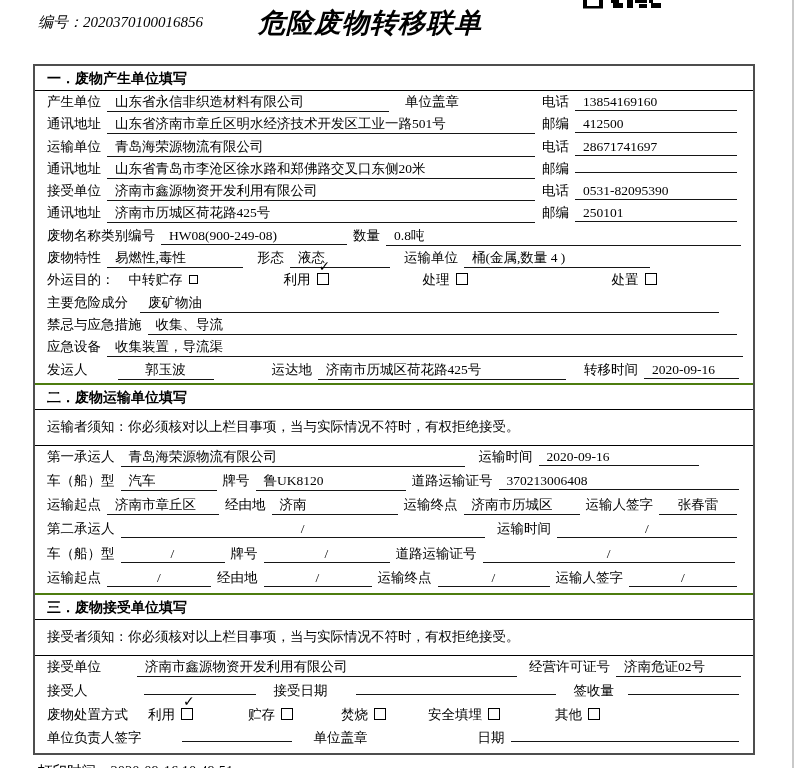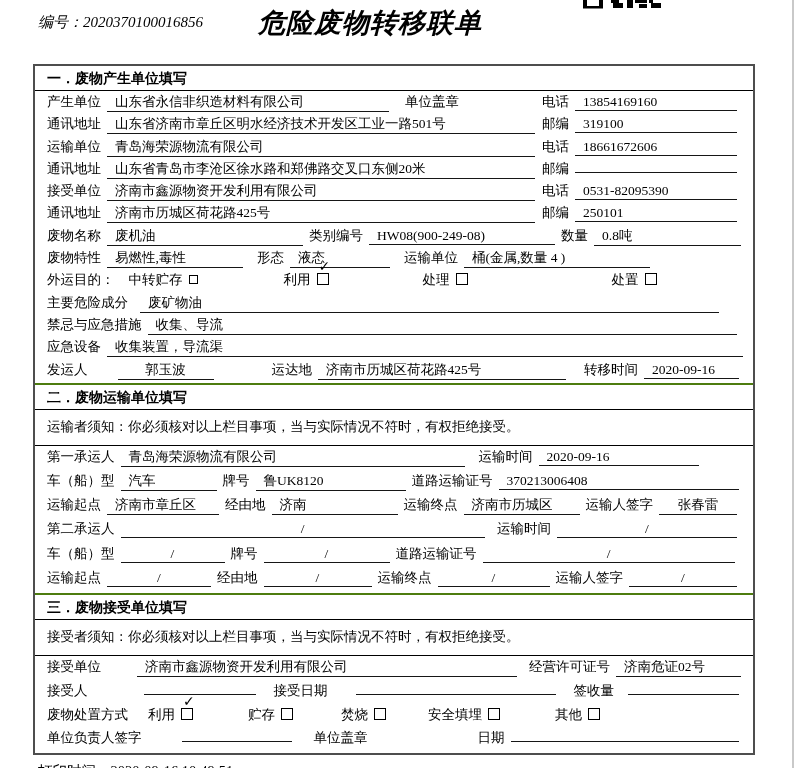--- a/index.html
+++ b/index.html
@@ -82,28 +82,28 @@
         <span class="fl" style="width:282px">山东省永信非织造材料有限公司</span>
         <span class="lb" style="margin-left:10px">单位盖章</span>
         <span class="lb ra">电话</span>
         <span class="fl" style="width:162px">13854169160</span>
       </div>
 
       <div class="row r1">
         <span class="lb">通讯地址</span>
         <span class="fl" style="width:428px">山东省济南市章丘区明水经济技术开发区工业一路501号</span>
         <span class="lb ra">邮编</span>
-        <span class="fl" style="width:162px">319100</span>
+        <span class="fl" style="width:162px">412500</span>
       </div>
 
       <div class="row r1">
         <span class="lb">运输单位</span>
         <span class="fl" style="width:428px">青岛海荣源物流有限公司</span>
         <span class="lb ra">电话</span>
-        <span class="fl" style="width:162px">18661672606</span>
+        <span class="fl" style="width:162px">28671741697</span>
       </div>
 
       <div class="row r1">
         <span class="lb">通讯地址</span>
         <span class="fl" style="width:428px">山东省青岛市李沧区徐水路和郑佛路交叉口东侧20米</span>
         <span class="lb ra">邮编</span>
         <span class="fl" style="width:162px"></span>
       </div>
 
       <div class="row r1">
@@ -115,21 +115,20 @@
 
       <div class="row r1">
         <span class="lb">通讯地址</span>
         <span class="fl" style="width:428px">济南市历城区荷花路425号</span>
         <span class="lb ra">邮编</span>
         <span class="fl" style="width:162px">250101</span>
       </div>
 
       <div class="row r1">
         <span class="lb">废物名称</span>
-        <span class="fl" style="width:196px">废机油</span>
         <span class="lb">类别编号</span>
         <span class="fl" style="width:186px">HW08(900-249-08)</span>
         <span class="lb">数量</span>
         <span class="fl fx" style="margin-right:2px">0.8吨</span>
       </div>
 
       <div class="row r1">
         <span class="lb">废物特性</span>
         <span class="fl" style="width:136px">易燃性,毒性</span>
         <span class="lb" style="margin-left:8px">形态</span>

